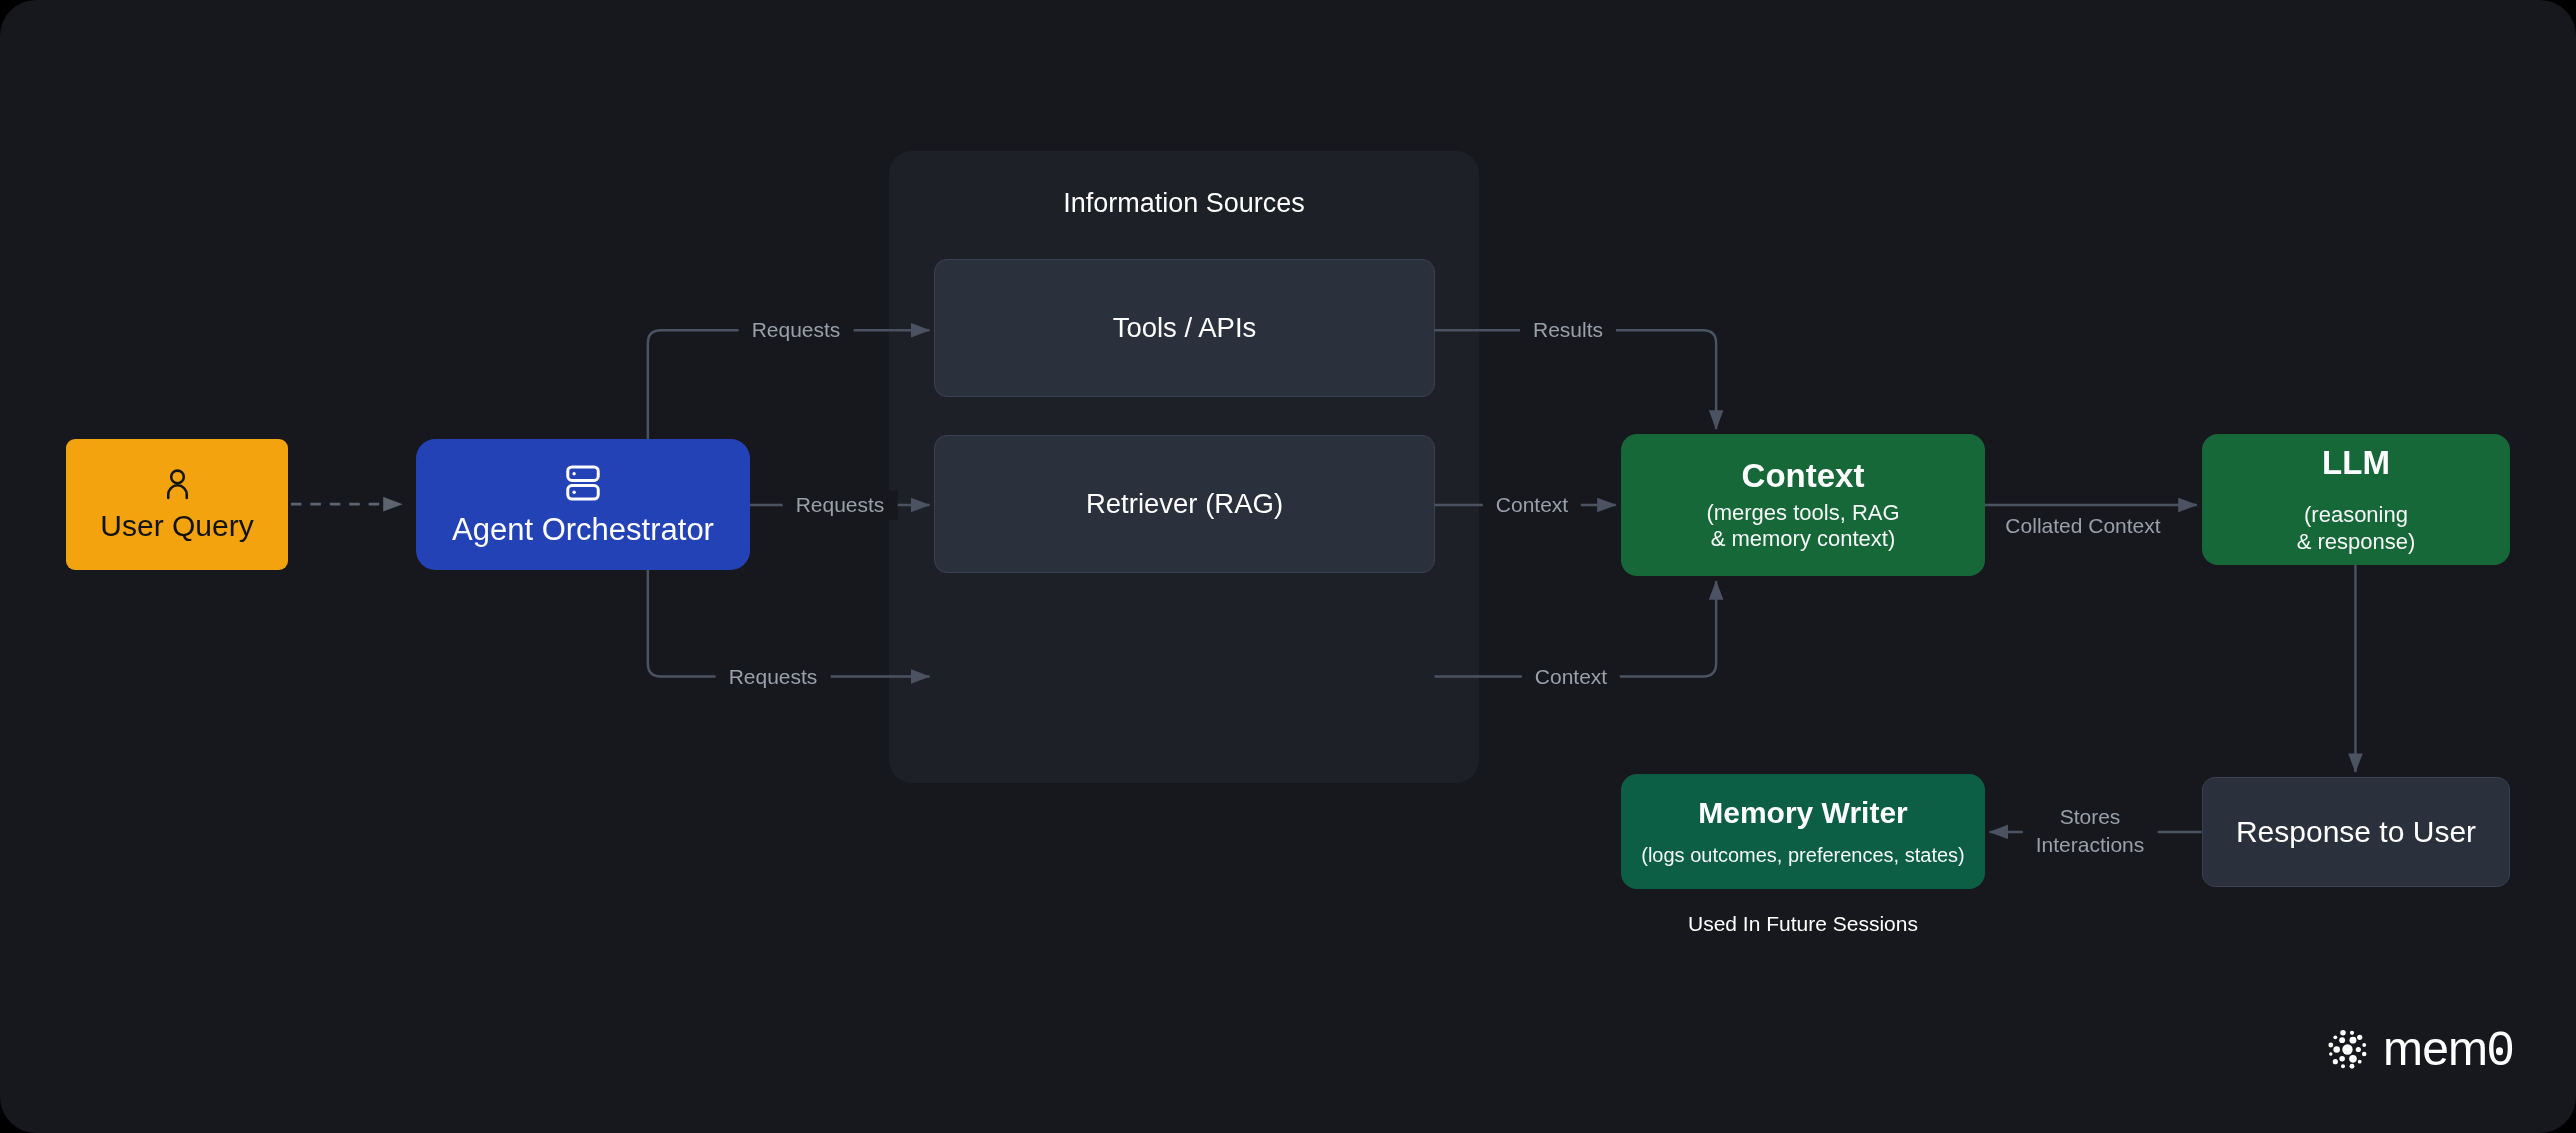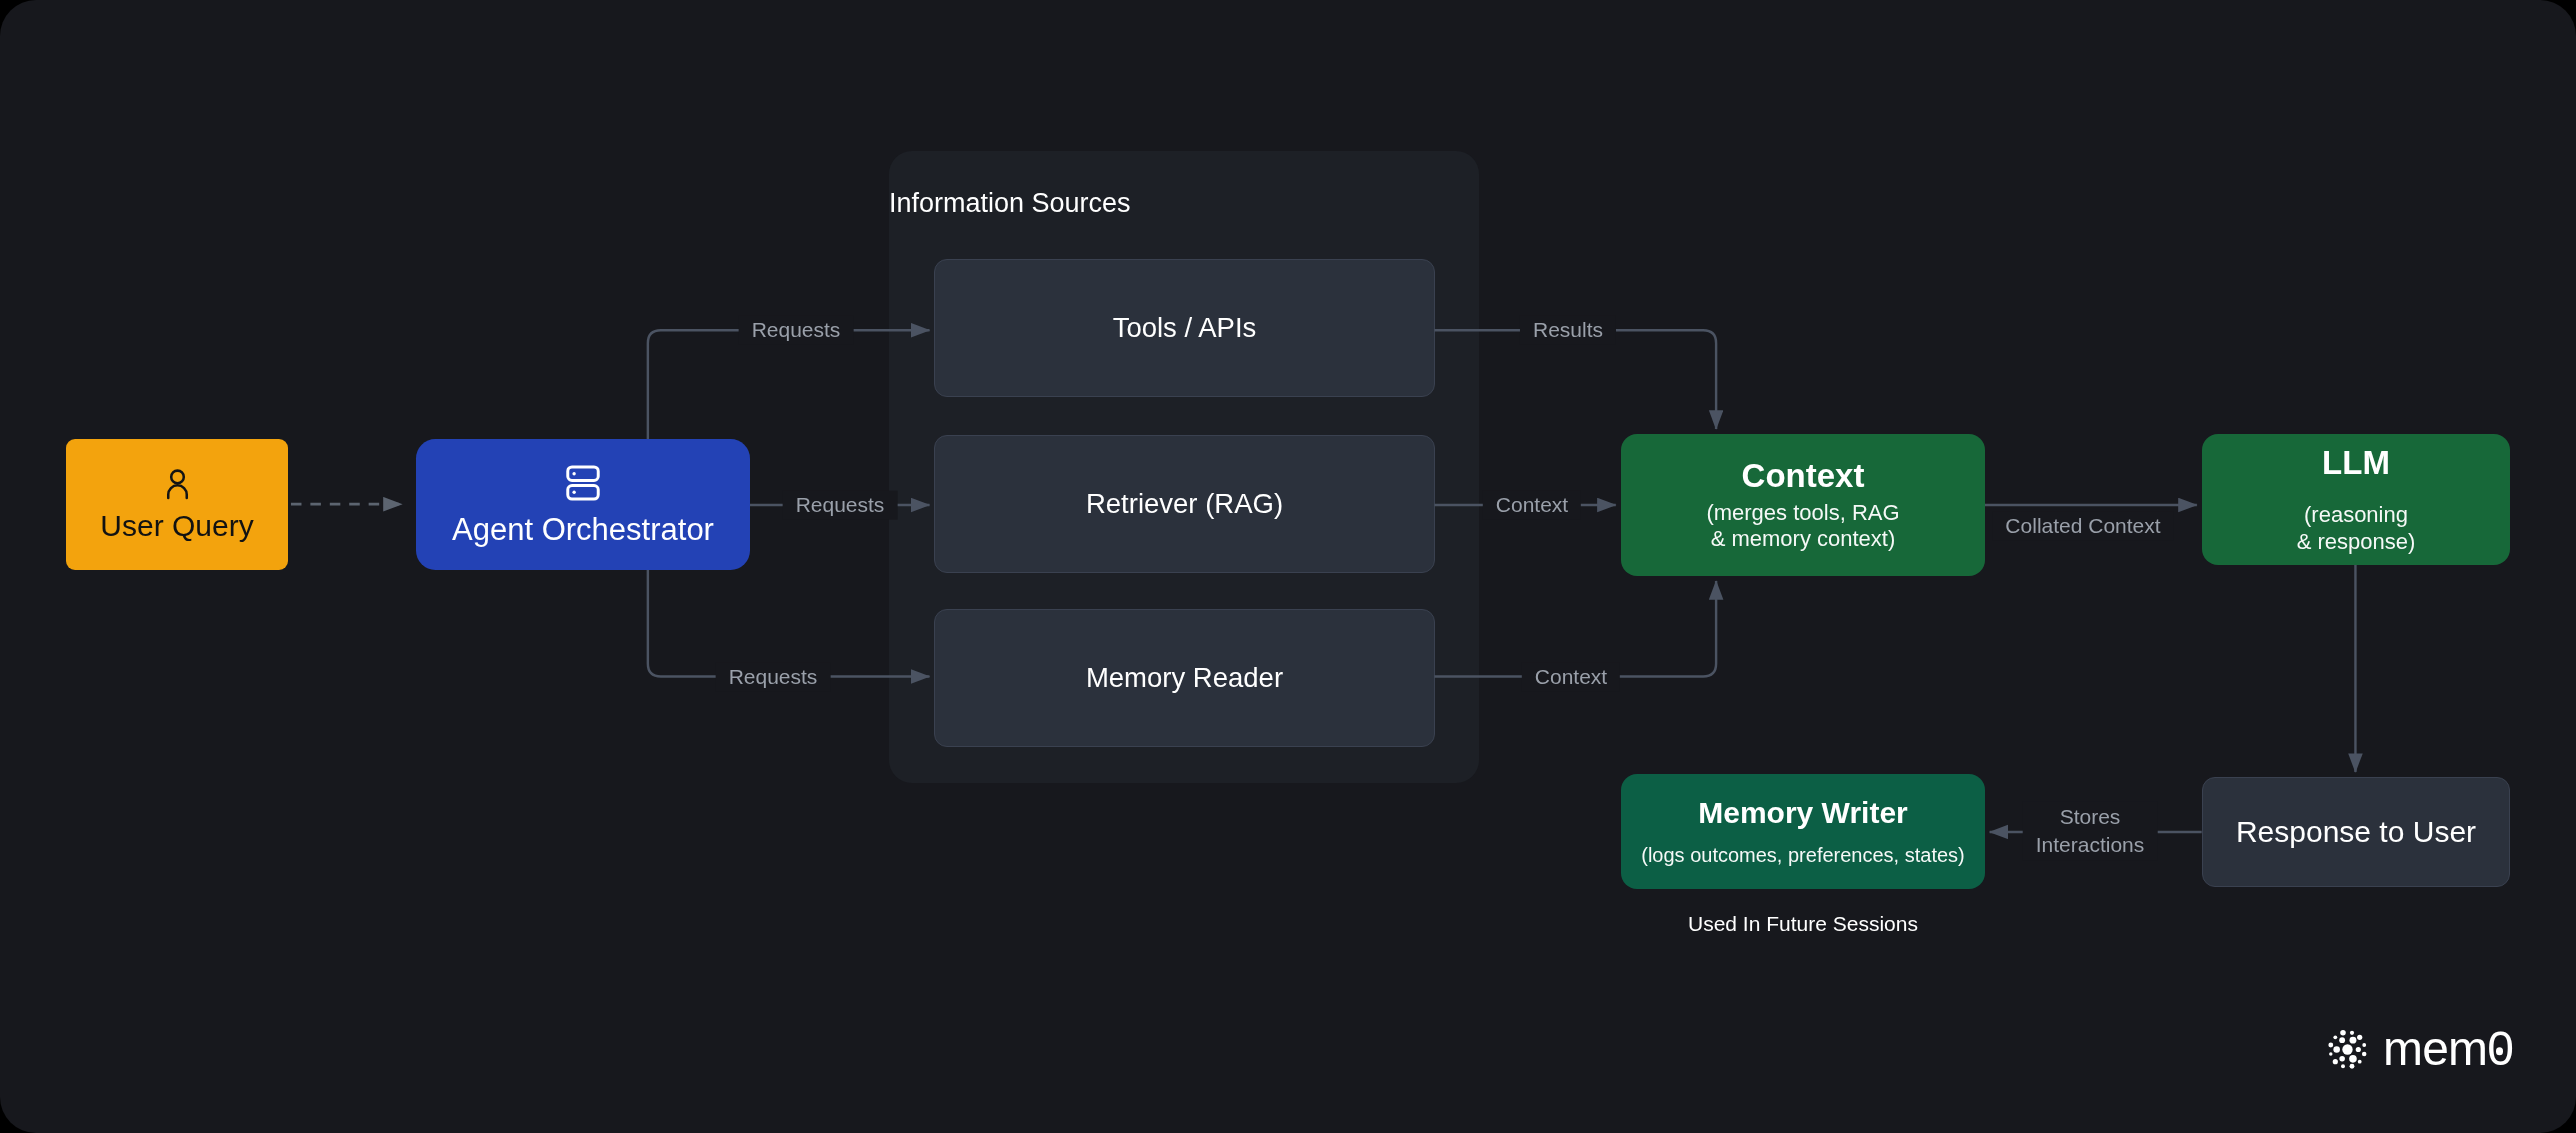--- a/index.html
+++ b/index.html
@@ -19,21 +19,21 @@
     justify-content:center; z-index:3; color:#fff;}
   .user-query{left:66px; top:439px; width:222px; height:131px;
     background:var(--user-query-bg); border-radius:9px; color:#121212; gap:6.5px;}
   .user-query .node-label{font-size:30px; font-weight:500;}
   .orchestrator{left:416px; top:439px; width:334px; height:131px;
     background:var(--orchestrator-bg); border-radius:19.4px; gap:6.5px;}
   .orchestrator .node-label{font-size:31px; font-weight:500;}
 
   .panel{position:absolute; left:889px; top:151px; width:590px; height:632px;
     background:var(--panel-bg); border-radius:23px; z-index:1;}
-  .panel-title{position:absolute; left:0; top:37px; width:100%; 
+  .panel-title{position:absolute; left:0; top:37px; width:100%; text-align:center;
     color:#fff; font-size:27px; font-weight:500;}
   .inner-node{position:absolute; left:45px; width:501px; height:138px;
     background:var(--node-dark-bg); border:0.8px solid #3A4150; border-radius:13px;
     display:flex; align-items:center; justify-content:center; color:#fff;
     font-size:27.5px; font-weight:500;}
   .inner-0{top:108px;} .inner-1{top:284px;} .inner-2{top:458px;}
 
   .green{background:var(--green-bg); border-radius:16px;}
   .collator{left:1621px; top:434px; width:364px; height:142px; gap:4.9px;}
   .llm{left:2202px; top:434px; width:308px; height:131px; gap:20px;}
@@ -123,23 +123,20 @@
     <span class="node-label">Agent Orchestrator</span>
   </div>
 
   <div class="panel">
     <div class="panel-title">Information Sources</div>
     <div class="inner-node inner-0">
       <span>Tools / APIs</span>
     </div>
     <div class="inner-node inner-1">
       <span>Retriever (RAG)</span>
-    </div>
-    <div class="inner-node inner-2">
-      <span>Memory Reader</span>
     </div>
   </div>
 
   <div class="node green collator">
     <span class="node-title">Context</span>
     <span class="node-sub">
       <span>(merges tools, RAG</span><br>
       <span>&amp; memory context)</span>
     </span>
   </div>

